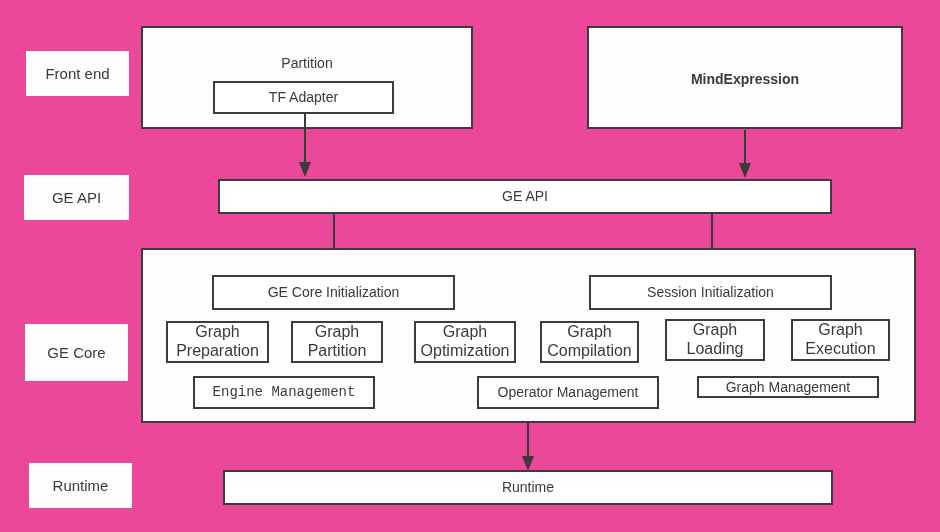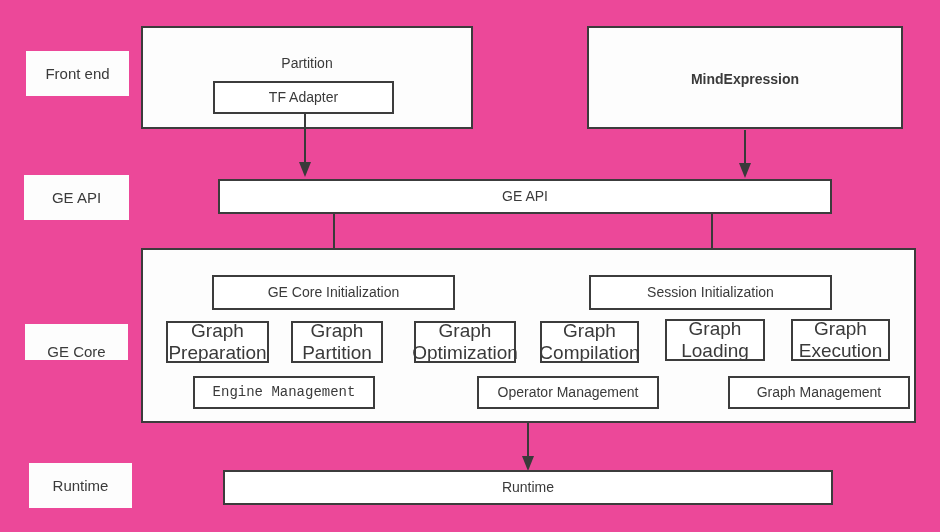--- a/index.html
+++ b/index.html
@@ -51,36 +51,36 @@
     color: #3a3a3a;
     text-align: center;
     white-space: nowrap;
   }
   .arrow {
     position: absolute;
   }
   .arrow svg { display: block; }
   .fs15 { font-size: 15px; }
   .fs14 { font-size: 14px; }
-  .fs13 { font-size: 19px; }
+  .fs13 { font-size: 16px; }
 </style>
 </head>
 <body>
 
 <div id="canvas">
 
   <div class="plate fs15" style="left:26px; top:51px; width:103px; height:45px;">
     <span>Front end</span>
   </div>
 
   <div class="plate fs15" style="left:24px; top:175px; width:105px; height:45px;">
     <span>GE API</span>
   </div>
 
-  <div class="plate fs15" style="left:25px; top:324px; width:103px; height:36px;align-items:flex-end;">
+  <div class="plate fs15" style="left:25px; top:324px; width:103px; height:57px;">
     <span>GE Core</span>
   </div>
 
   <div class="plate fs15" style="left:29px; top:463px; width:103px; height:45px;">
     <span>Runtime</span>
   </div>
 
   <div class="group" style="left:141px; top:26px; width:332px; height:103px;">
   </div>
   <div class="group-title fs14" style="left:141px; top:55px; width:332px;">
@@ -163,21 +163,21 @@
     <span>Graph
 Execution</span>
   </div>
 
   <div class="box fs14" style="left:193px; top:376px; width:182px; height:33px;font-family:Liberation Mono, monospace;">
     <span>Engine Management</span>
   </div>
   <div class="box fs14" style="left:439px; top:376px; width:182px; height:33px;margin-left:38px;">
     <span>Operator Management</span>
   </div>
-  <div class="box fs14" style="left:728px; top:376px; width:182px; height:33px;">
+  <div class="box fs14" style="left:697px; top:376px; width:182px; height:22px;">
     <span>Graph Management</span>
   </div>
 
   <div class="arrow" style="left:519px; top:423px; width:18px; height:50px;">
     <svg width="18" height="50" viewBox="0 0 18 50">
       <line x1="9" y1="0" x2="9" y2="36" stroke="#3a3a3a" stroke-width="2"></line>
       <polygon points="9,48 3,33 15,33" fill="#3a3a3a"></polygon>
     </svg>
   </div>
 

